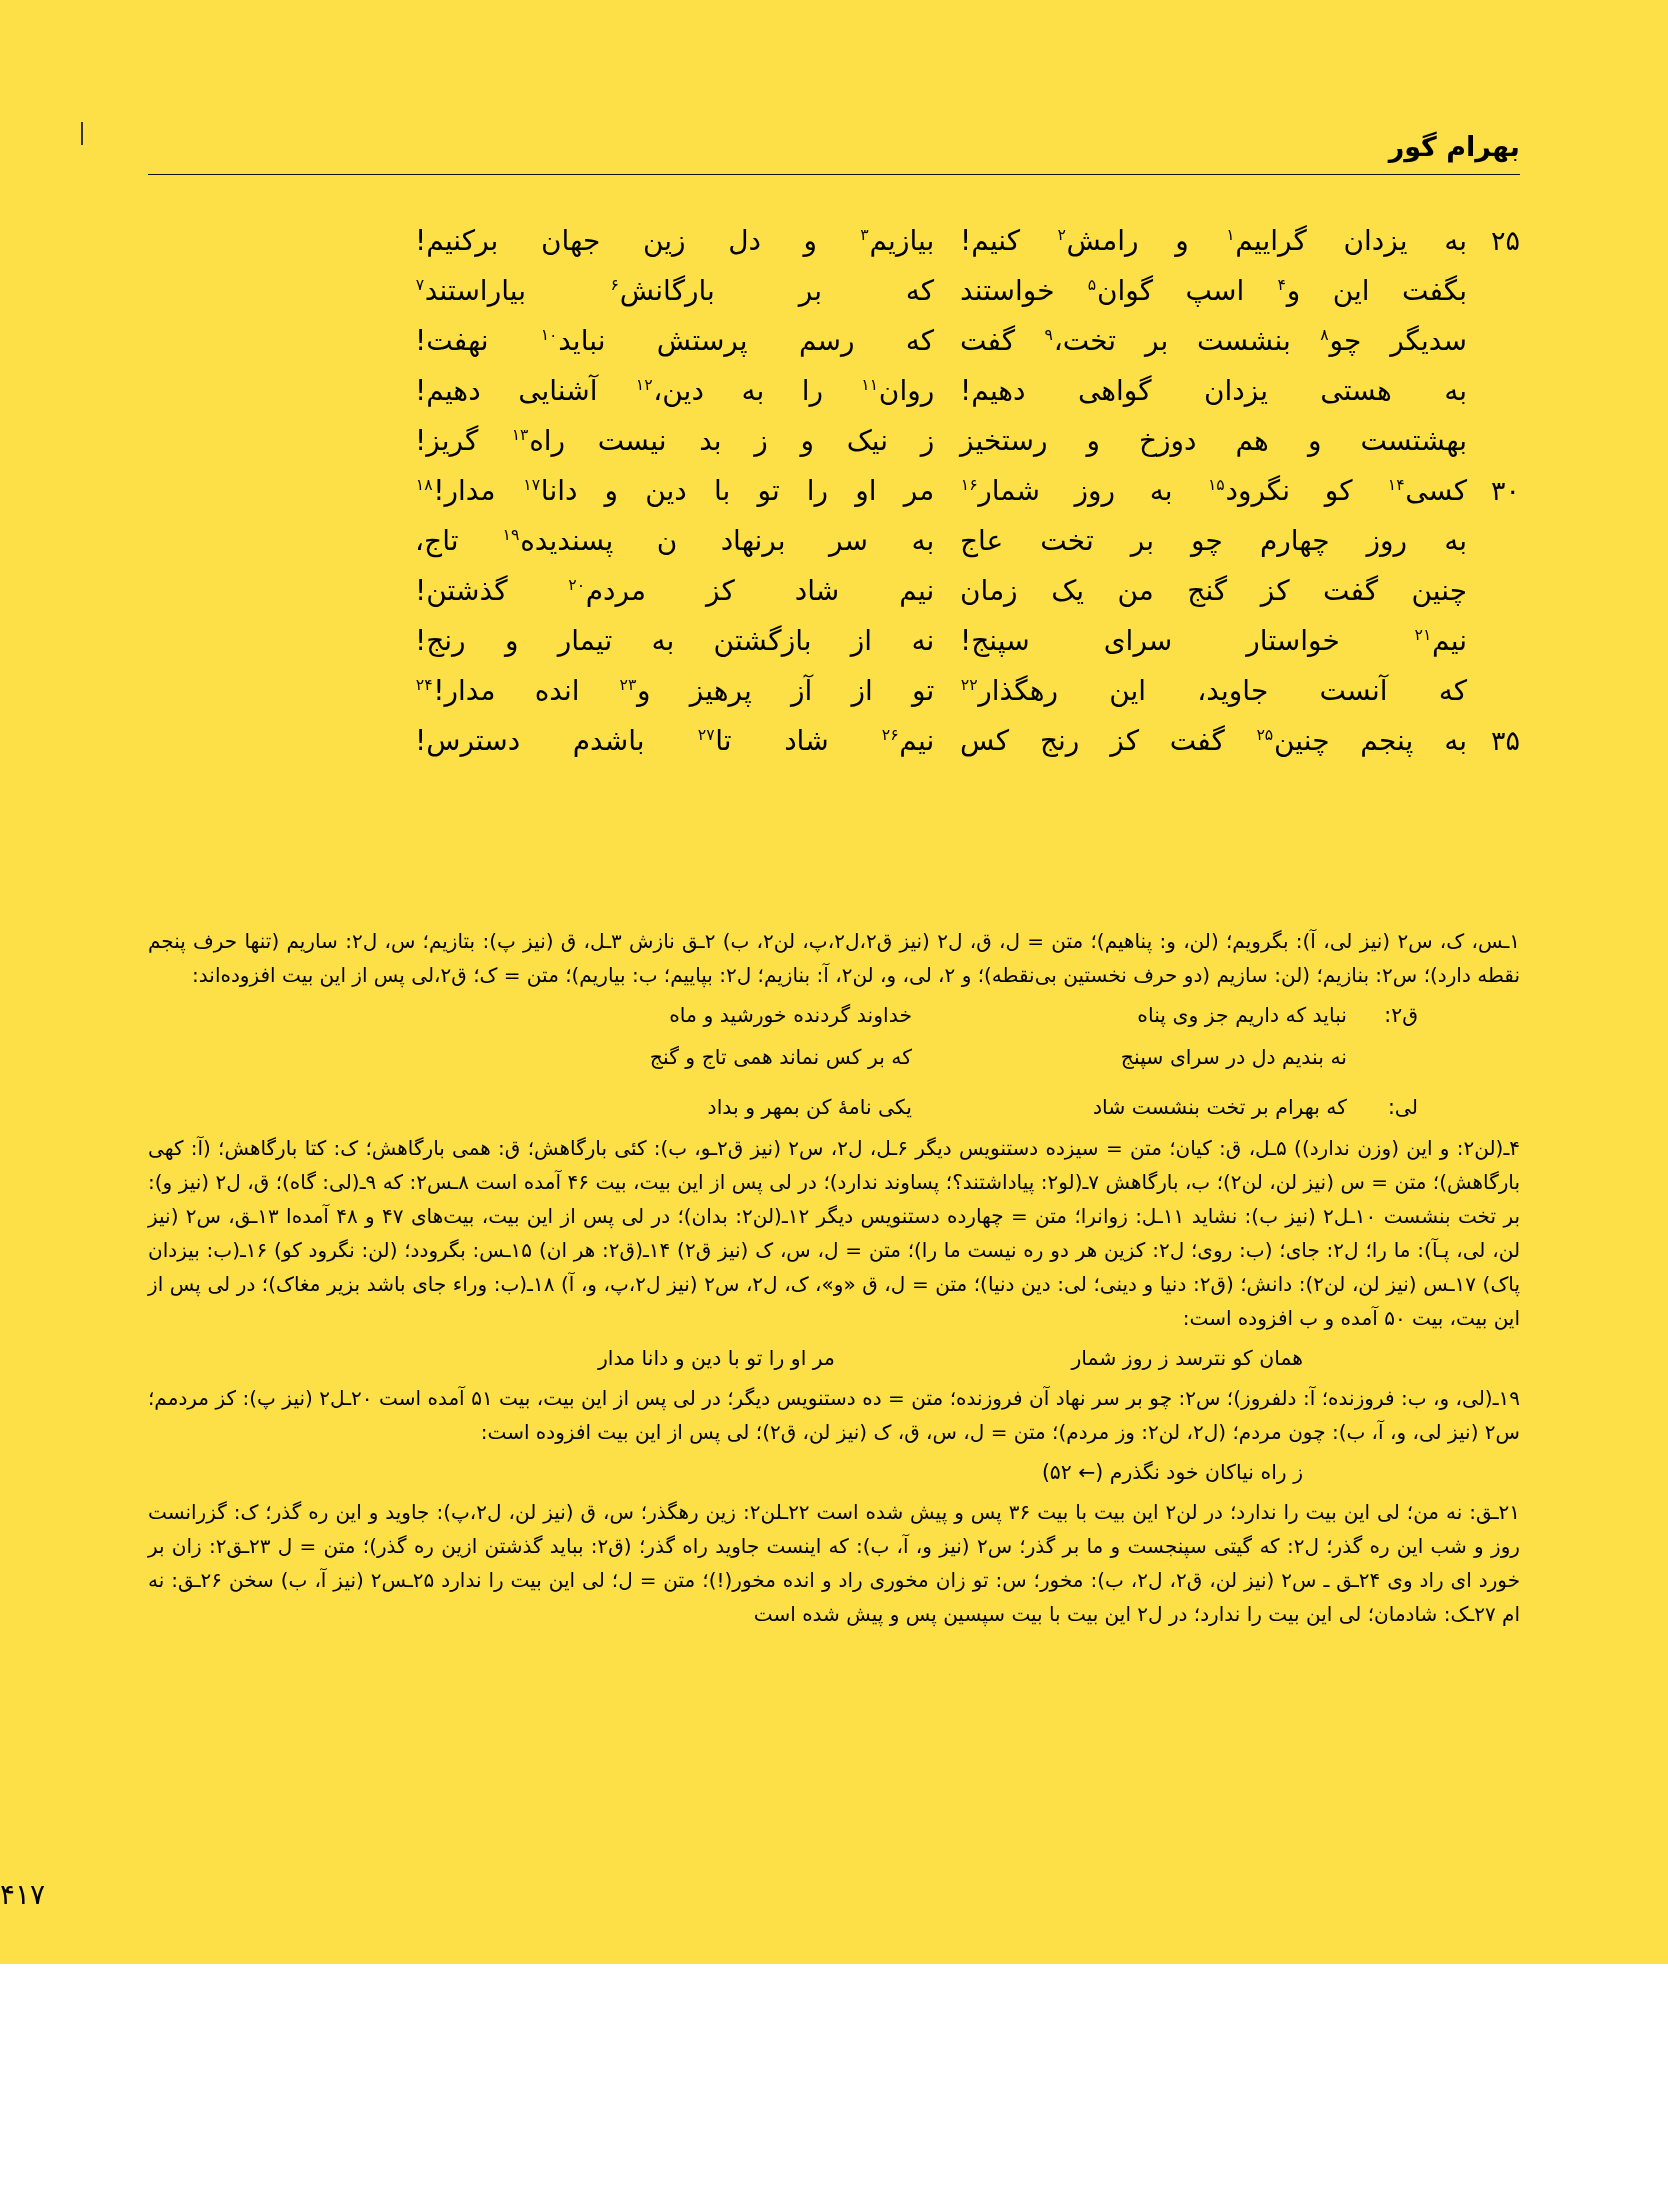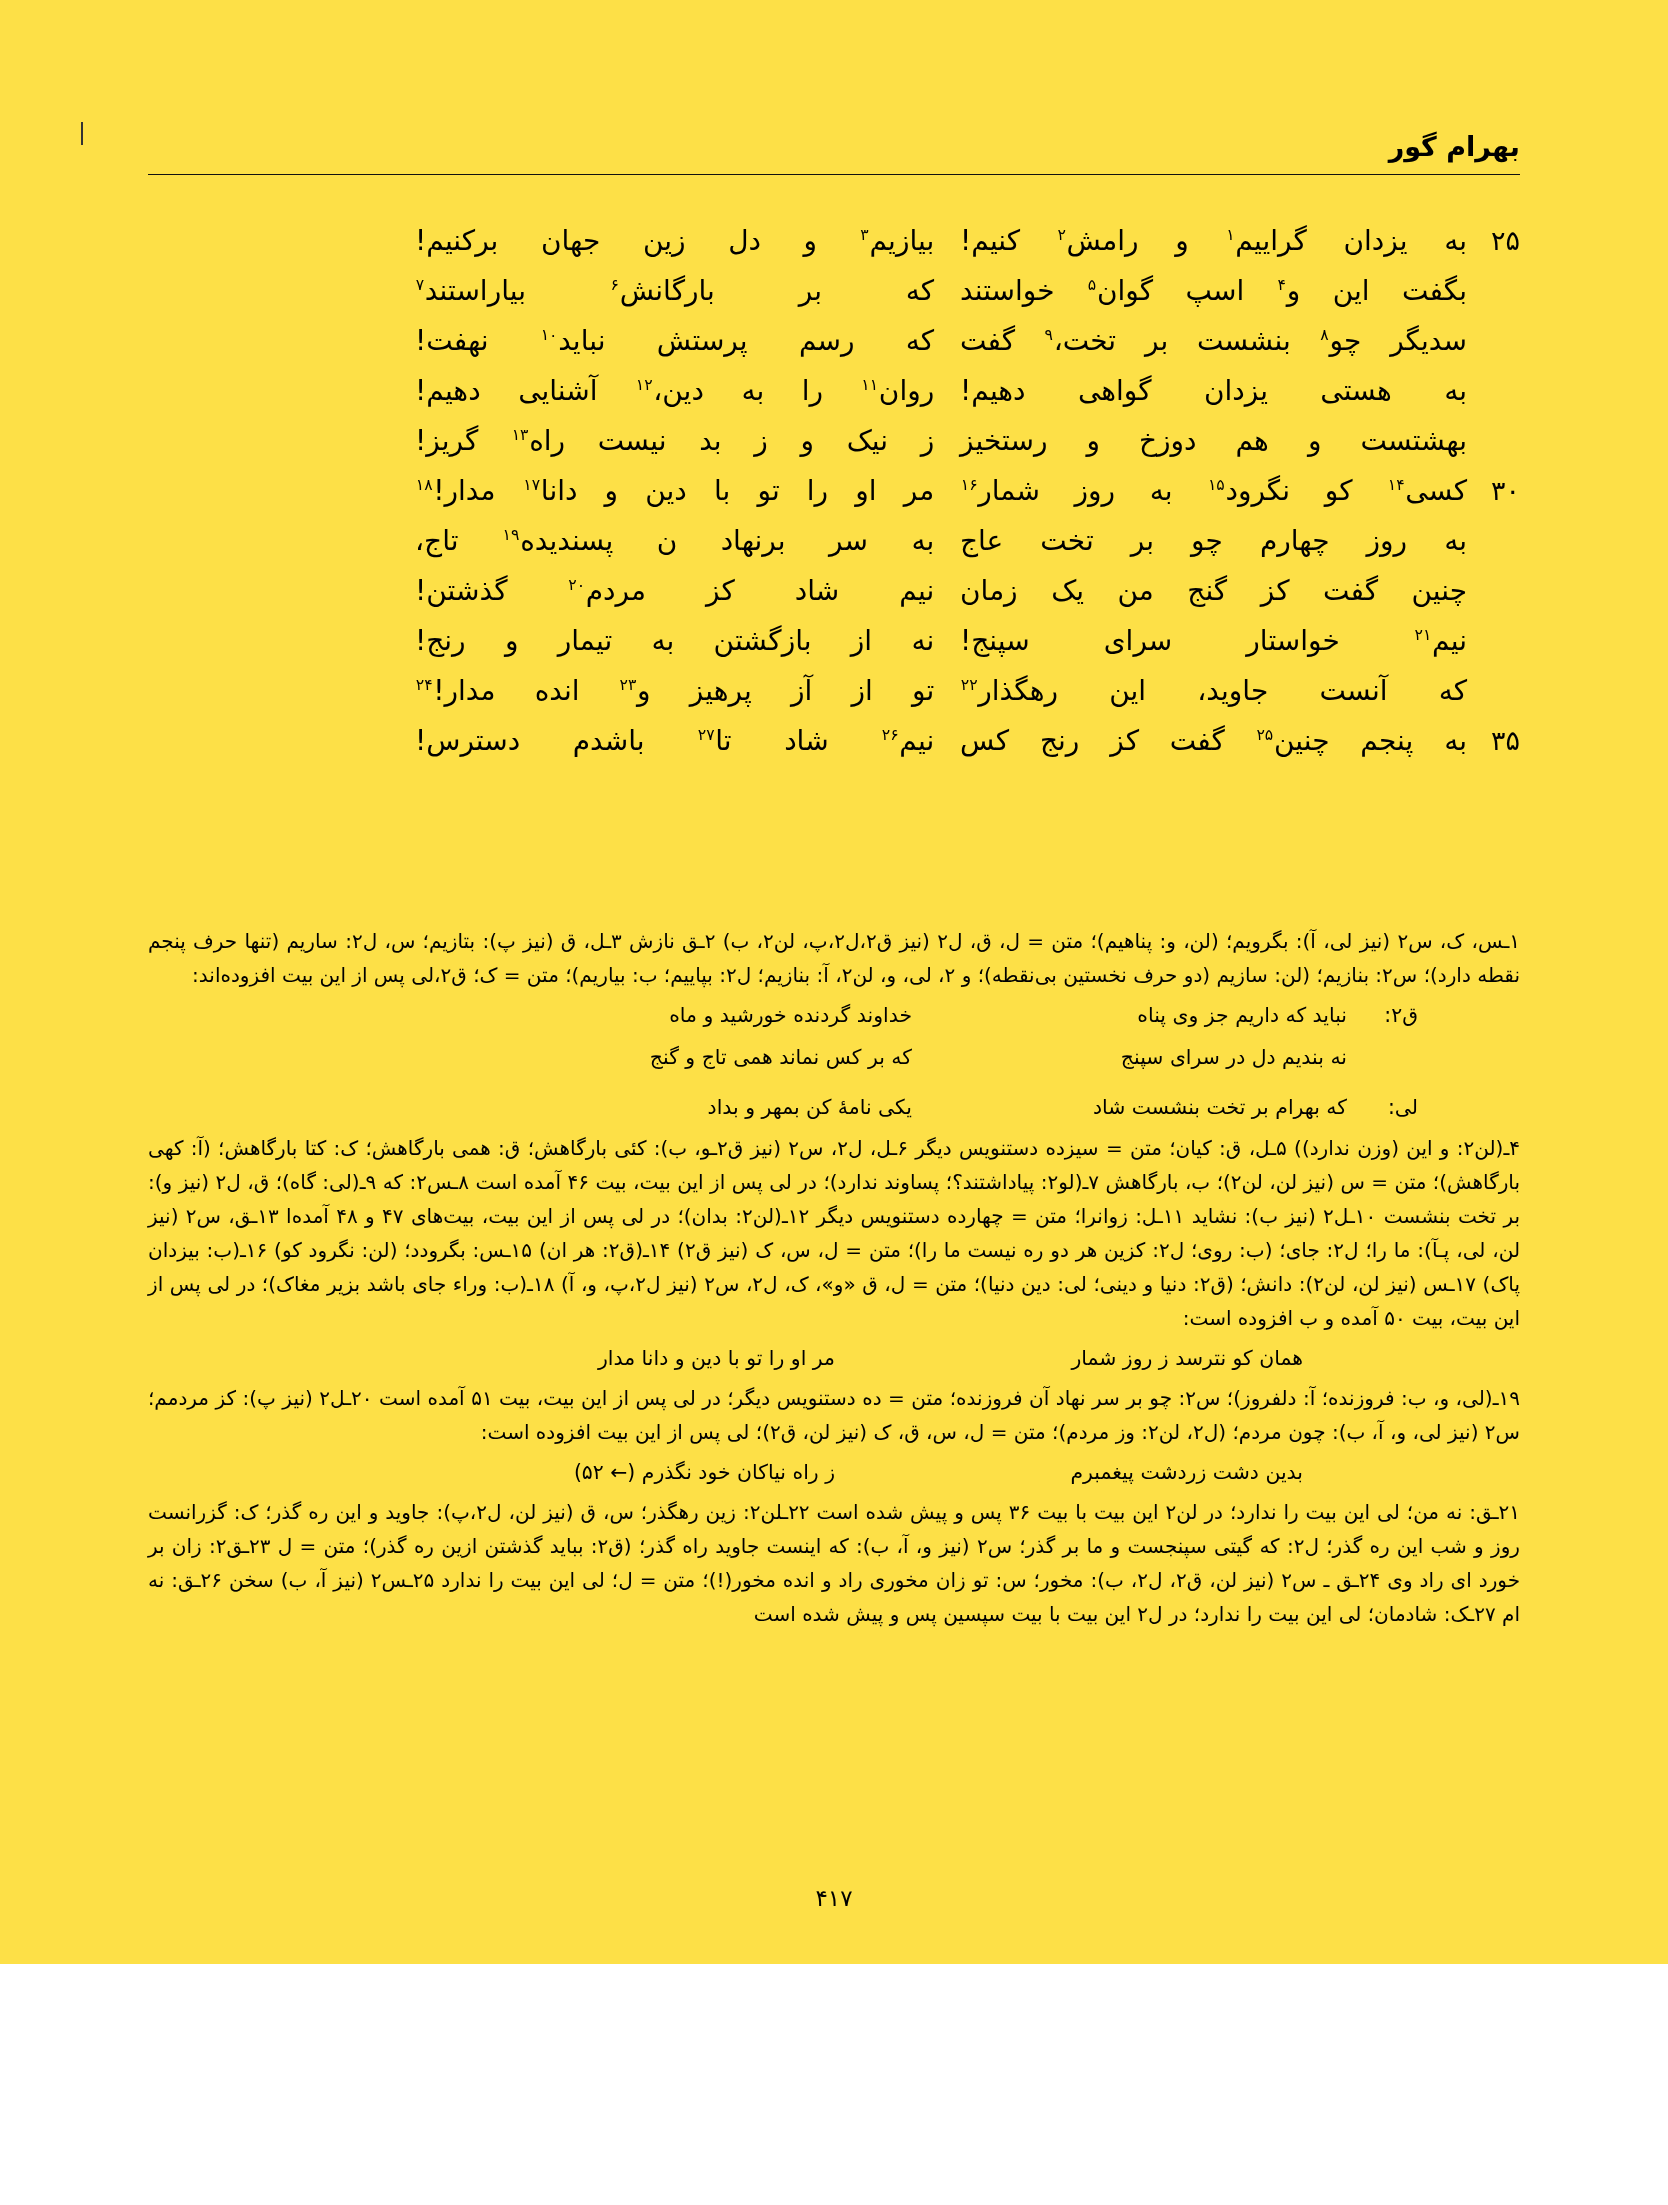--- a/index.html
+++ b/index.html
@@ -140,22 +140,22 @@
   .quote-couplet.wide .q-hemi { flex: 0 0 468px; width: 468px; }
 
   .spacer-sm { height: 4.1px; }
 
   
   .folio {
     position: absolute;
     bottom: 53px;
     right: 0;
     left: 0;
-    text-align: center;
-    font-size: 23px;
+    text-align: left;
+    font-size: 28px;
   }
 </style>
 </head>
 <body>
 
 <div class="page">
 
   <div class="edge-tick"></div>
 
   <div class="header-zone">
@@ -403,21 +403,20 @@
     <p class="app-para">۴ـ(لن۲: و این (وزن ندارد))  ۵ـل، ق: کیان؛ متن = سیزده دستنویس دیگر  ۶ـل، ل۲، س۲ (نیز ق۲ـو، ب): کئی بارگاهش؛ ق: همی بارگاهش؛ ک: کتا بارگاهش؛ (آ: کهی بارگاهش)؛ متن = س (نیز لن، لن۲)؛ ب، بارگاهش  ۷ـ(لو۲: پیاداشتند؟؛ پساوند ندارد)؛ در لی پس از این بیت، بیت ۴۶ آمده است  ۸ـس۲: که  ۹ـ(لی: گاه)؛ ق، ل۲ (نیز و): بر تخت بنشست  ۱۰ـل۲ (نیز ب): نشاید  ۱۱ـل: زوانرا؛ متن = چهارده دستنویس دیگر  ۱۲ـ(لن۲: بدان)؛ در لی پس از این بیت، بیت‌های ۴۷ و ۴۸ آمده‌ا  ۱۳ـق، س۲ (نیز لن، لی، پـآ): ما را؛ ل۲: جای؛ (ب: روی؛ ل۲: کزین هر دو ره نیست ما را)؛ متن = ل، س، ک (نیز ق۲)  ۱۴ـ(ق۲: هر ان)  ۱۵ـس: بگرودد؛ (لن: نگرود کو)  ۱۶ـ(ب: بیزدان پاک)  ۱۷ـس (نیز لن، لن۲): دانش؛ (ق۲: دنیا و دینی؛ لی: دین دنیا)؛ متن = ل، ق «و»، ک، ل۲، س۲ (نیز ل۲،پ، و، آ)  ۱۸ـ(ب: وراء جای باشد بزیر مغاک)؛ در لی پس از این بیت، بیت ۵۰ آمده و ب افزوده است:</p>
 
     <div class="quote-couplet wide noindent">
       <span class="q-hemi">همان کو نترسد ز روز شمار</span>
       <span class="q-hemi">مر او را تو با دین و دانا مدار</span>
     </div>
 
     <p class="app-para">۱۹ـ(لی، و، ب: فروزنده؛ آ: دلفروز)؛ س۲: چو بر سر نهاد آن فروزنده؛ متن = ده دستنویس دیگر؛ در لی پس از این بیت، بیت ۵۱ آمده است  ۲۰ـل۲ (نیز پ): کز مردمم؛ س۲ (نیز لی، و، آ، ب): چون مردم؛ (ل۲، لن۲: وز مردم)؛ متن = ل، س، ق، ک (نیز لن، ق۲)؛ لی پس از این بیت افزوده است:</p>
 
     <div class="quote-couplet wide noindent">
-      <span class="q-hemi">بدین دشت زردشت پیغمبرم</span>
       <span class="q-hemi">ز راه نیاکان خود نگذرم (← ۵۲)</span>
     </div>
 
     <p class="app-para last">۲۱ـق: نه من؛ لی این بیت را ندارد؛ در لن۲ این بیت با بیت ۳۶ پس و پیش شده است  ۲۲ـلن۲: زین رهگذر؛ س، ق (نیز لن، ل۲،پ): جاوید و این ره گذر؛ ک: گزرانست روز و شب این ره گذر؛ ل۲: که گیتی سپنجست و ما بر گذر؛ س۲ (نیز و، آ، ب): که اینست جاوید راه گذر؛ (ق۲: بباید گذشتن ازین ره گذر)؛ متن = ل  ۲۳ـق۲: زان بر خورد ای راد وی  ۲۴ـق ـ س۲ (نیز لن، ق۲، ل۲، ب): مخور؛ س: تو زان مخوری راد و انده مخور(!)؛ متن = ل؛ لی این بیت را ندارد  ۲۵ـس۲ (نیز آ، ب)  سخن  ۲۶ـق: نه ام  ۲۷ـک: شادمان؛ لی این بیت را ندارد؛ در ل۲ این بیت با بیت سپسین پس و پیش شده است</p>
   </div>
 
   <div class="folio">۴۱۷</div>
 
 </div>
 

